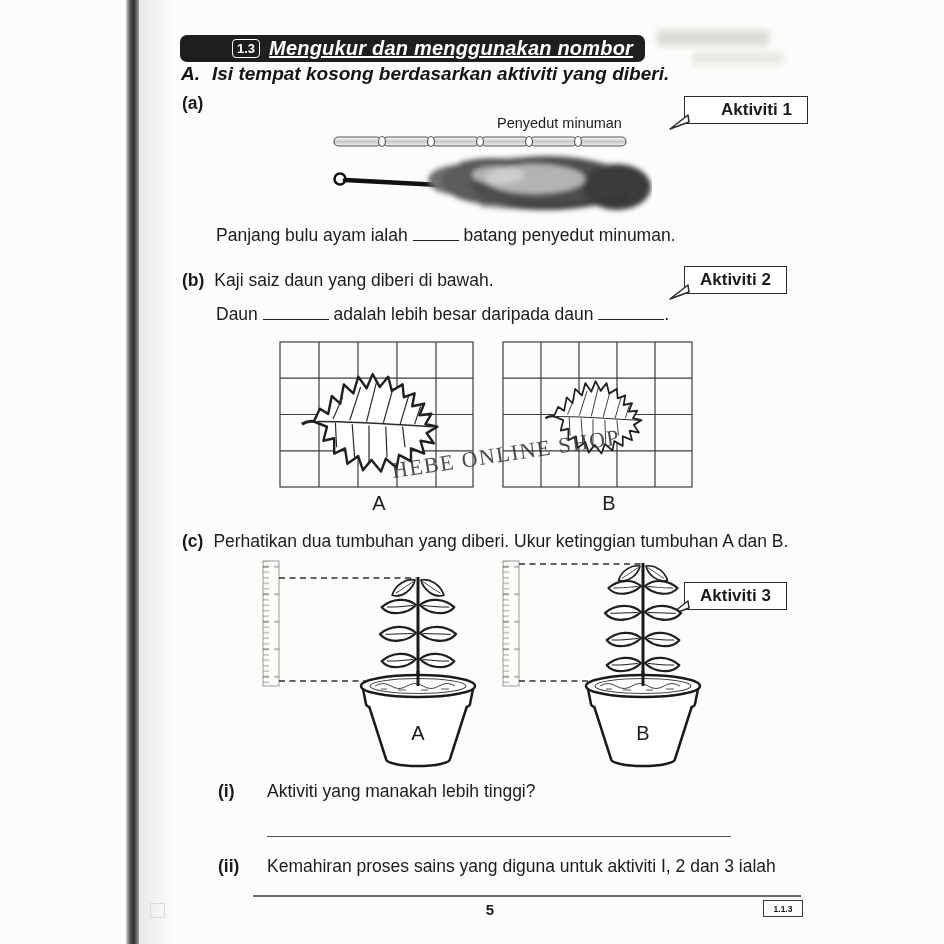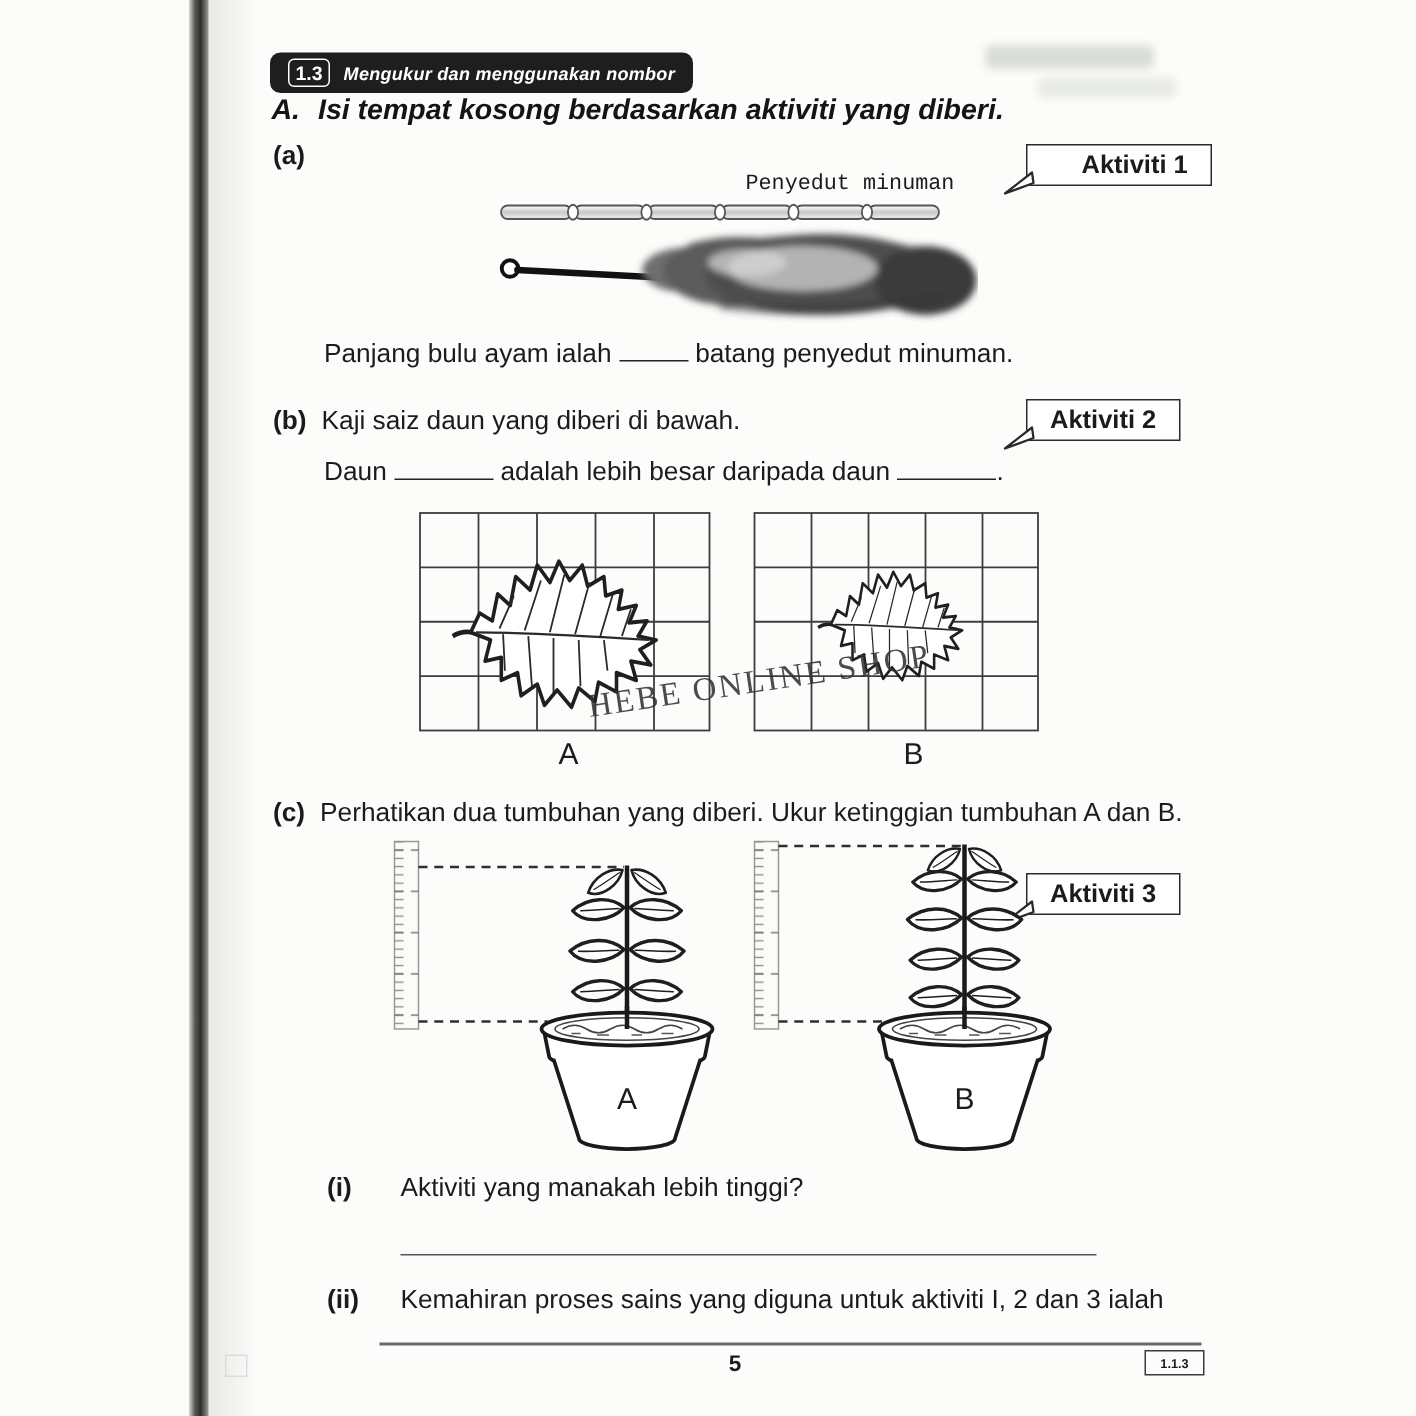--- a/index.html
+++ b/index.html
@@ -9,22 +9,22 @@
   
   #spine{left:126px;top:0;width:13px;height:944px;
          background:linear-gradient(to right,#d6d6d4 0%,#5a5a58 30%,#2c2c2a 60%,#9d9d9b 100%);}
   #spine-shadow{left:139px;top:0;width:34px;height:944px;
          background:linear-gradient(to right,rgba(0,0,0,.08),rgba(0,0,0,0));}
   #left-margin{left:0;top:0;width:126px;height:944px;background:#fbfbfa;}
   
   #topic-badge{left:180px;top:35px;height:27px;display:flex;align-items:center;gap:9px;
         padding:0 12px;border-radius:7px;background:#1e1e1e;color:#fff;}
   #topic-badge .num{border:1.4px solid #fff;border-radius:4px;padding:0 4px;
-        font-size:13px;font-weight:bold;line-height:17px;}
-  #topic-badge .ttl{font-size:12px;font-weight:bold;font-style:italic;letter-spacing:.2px;}
+        font-size:13px;font-weight:bold;line-height:17px;margin-left:40px;}
+  #topic-badge .ttl{font-size:20px;font-weight:bold;font-style:italic;letter-spacing:.2px;text-decoration:underline;}
   .section-head{left:181px;top:63px;display:flex;gap:12px;font-size:19px;font-weight:bold;
         font-style:italic;color:#141414;}
   .qrow{display:flex;gap:10px;font-size:17.5px;}
   .qrow .lbl{font-weight:bold;}
   .sentence{font-size:17.5px;line-height:26px;white-space:nowrap;text-align:right;}
   .blank{display:inline-block;border-bottom:1.7px solid #222;height:13px;}
   
   .akt{border:1.7px solid #2a2a2a;background:#fff;padding:3px 15px;font-weight:bold;
        font-size:17px;white-space:nowrap;}
   .akt .tail{position:absolute;left:-17px;bottom:-9px;}
@@ -104,21 +104,21 @@
   <div class="abs qrow" style="left:182px;top:93px;">
     <span class="lbl">(a)</span>
   </div>
   <div class="abs akt" style="left:684px;top:96px;padding-left:36px;">
     <span>Aktiviti 1</span>
     <svg class="tail" width="22" height="20" viewBox="0 0 22 20">
       <path d="M20,3 L2,17 L21,10 Z" fill="#ffffff" stroke="#2a2a2a" stroke-width="1.5" stroke-linejoin="round"></path>
     </svg>
   </div>
 
-  <div class="abs" style="left:497px;top:115px;font-size:14.5px;font-family:Liberation Mono, monospace;">Penyedut minuman</div>
+  <div class="abs" style="left:497px;top:115px;font-size:14.5px;">Penyedut minuman</div>
 
   <svg class="abs" style="left:331px;top:131px;" width="305" height="26" viewBox="0 0 305 26">
     <g stroke="#555" stroke-width="1.2" fill="url(#strawg)">
       <rect x="3" y="6" width="47" height="9" rx="4.5"></rect>
       <rect x="52" y="6" width="47" height="9" rx="4.5"></rect>
       <rect x="101" y="6" width="47" height="9" rx="4.5"></rect>
       <rect x="150" y="6" width="47" height="9" rx="4.5"></rect>
       <rect x="199" y="6" width="47" height="9" rx="4.5"></rect>
       <rect x="248" y="6" width="47" height="9" rx="4.5"></rect>
       <g fill="#ffffff">

